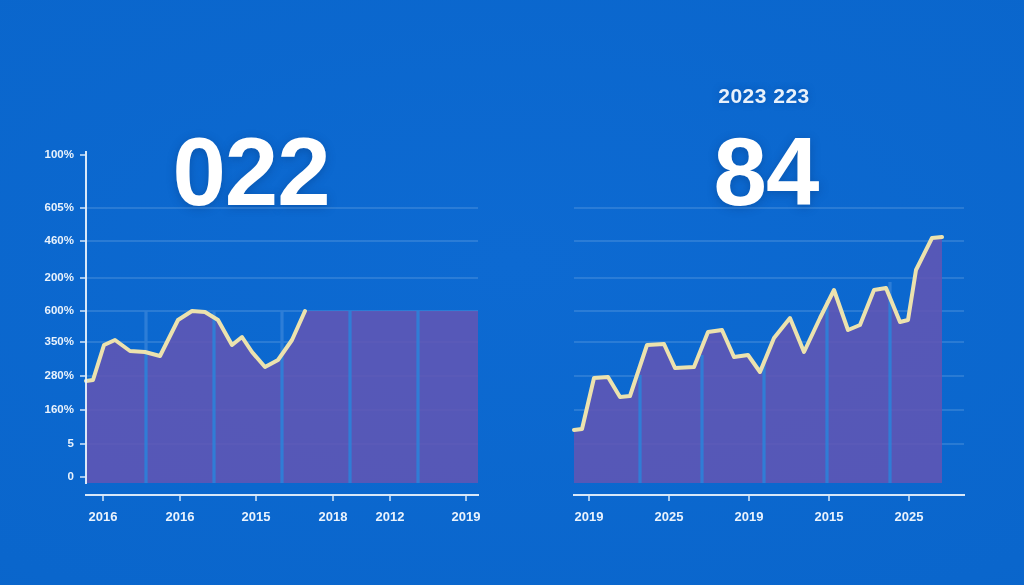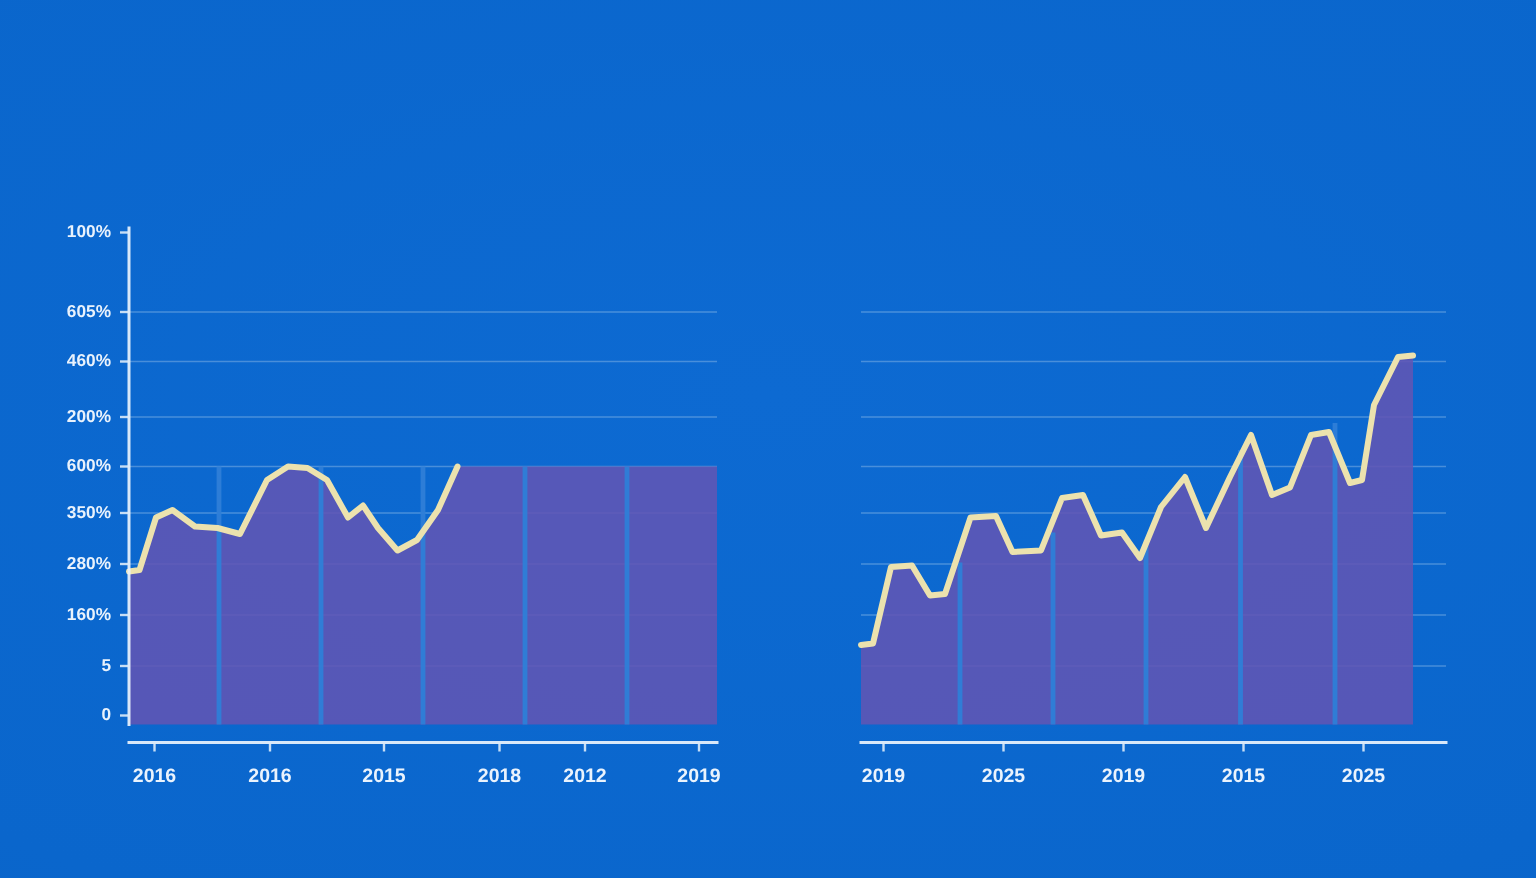--- a/index.html
+++ b/index.html
@@ -114,20 +114,21 @@
     stroke-linejoin: round;
     stroke-linecap: round;
   }
 </style>
 </head>
 <body>
 
 <div id="stage">
 
   <div class="panel" id="panel-left">
+    <div class="panel-bignum">022</div>
 
     <svg class="plot-svg" viewBox="0 0 512 585">
 
       <g>
         <line class="gridline" x1="86" y1="208" x2="478" y2="208"></line>
         <line class="gridline" x1="86" y1="241" x2="478" y2="241"></line>
         <line class="gridline" x1="86" y1="278" x2="478" y2="278"></line>
         <line class="gridline" x1="86" y1="311" x2="478" y2="311"></line>
         <line class="gridline" x1="86" y1="342" x2="478" y2="342"></line>
         <line class="gridline" x1="86" y1="376" x2="478" y2="376"></line>
@@ -191,20 +192,22 @@
         <text class="xtick-label" x="180" y="521">2016</text>
         <text class="xtick-label" x="256" y="521">2015</text>
         <text class="xtick-label" x="333" y="521">2018</text>
         <text class="xtick-label" x="390" y="521">2012</text>
         <text class="xtick-label" x="466" y="521">2019</text>
       </g>
     </svg>
   </div>
 
   <div class="panel" id="panel-right">
+    <div class="panel-title">2023 223</div>
+    <div class="panel-bignum">84</div>
 
     <svg class="plot-svg" viewBox="0 0 512 585">
 
       <g>
         <line class="gridline" x1="62" y1="208" x2="452" y2="208"></line>
         <line class="gridline" x1="62" y1="241" x2="452" y2="241"></line>
         <line class="gridline" x1="62" y1="278" x2="452" y2="278"></line>
         <line class="gridline" x1="62" y1="311" x2="452" y2="311"></line>
         <line class="gridline" x1="62" y1="342" x2="452" y2="342"></line>
         <line class="gridline" x1="62" y1="376" x2="452" y2="376"></line>

